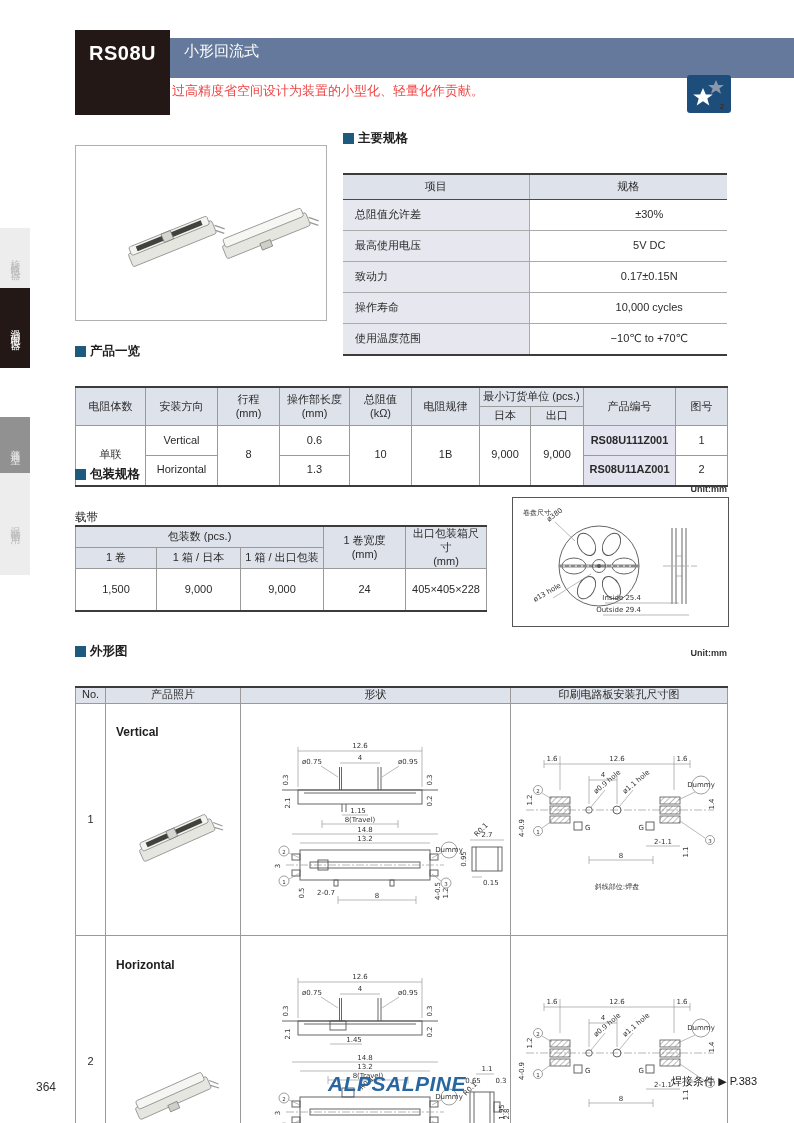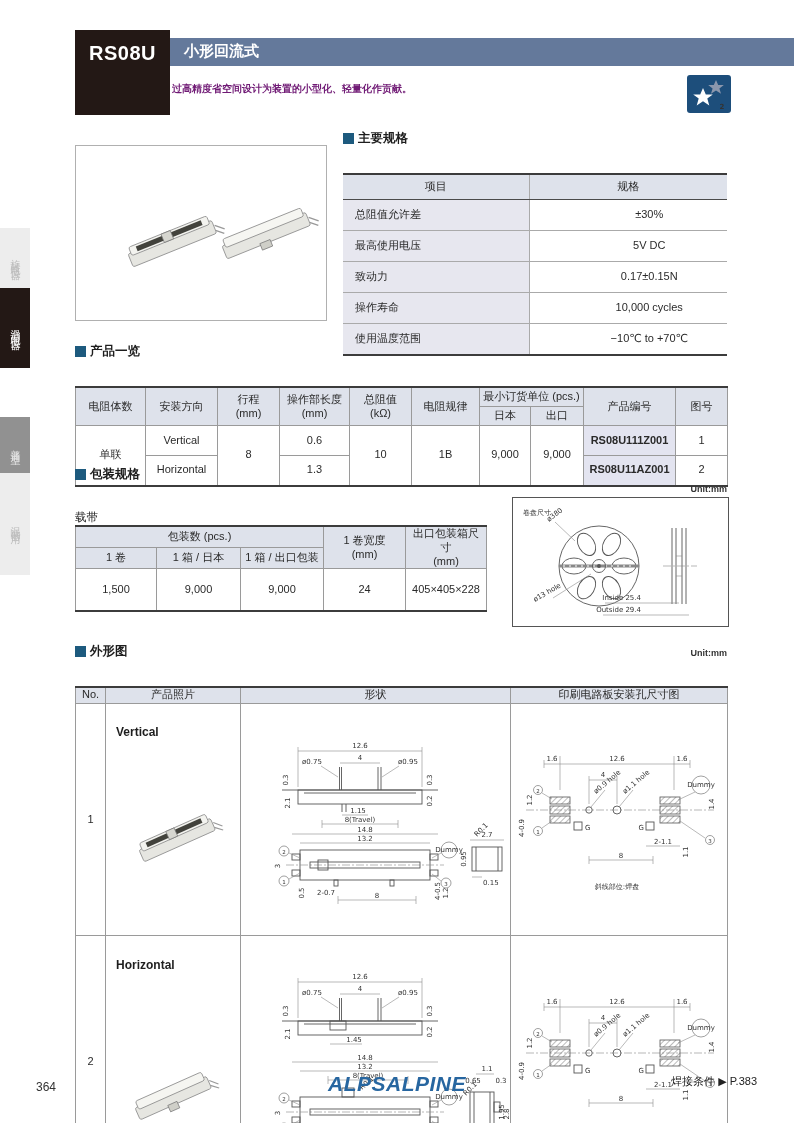--- a/index.html
+++ b/index.html
@@ -10,23 +10,23 @@
   
   .side-tab{position:absolute;left:0;width:30px;display:flex;align-items:center;justify-content:center;
             writing-mode:vertical-rl;text-orientation:upright;letter-spacing:3px;font-size:10px;}
   .tab-inactive{background:#ededed;color:#bcbcbc;}
   .tab-active{background:#231815;color:#fff;}
   .tab-gray{background:#919191;color:#e3e3e3;}
 
   
   .model-box{position:absolute;left:75px;top:30px;width:95px;height:85px;background:#231815;
              color:#fff;font-weight:bold;font-size:20px;text-align:center;padding-top:12px;box-sizing:border-box;letter-spacing:0.5px;}
-  .series-bar{position:absolute;left:170px;top:38px;width:624px;height:28px;background:#64799b;
-              color:#fff;font-weight:bold;font-size:15px;line-height:26px;padding-left:14px;box-sizing:border-box;}
-  .tagline{position:absolute;left:172px;top:82px;font-size:10px;font-weight:bold;color:#701a75;}
+  .series-bar{position:absolute;left:170px;top:38px;width:624px;height:40px;background:#64799b;
+              color:#fff;font-weight:normal;font-size:15px;line-height:26px;padding-left:14px;box-sizing:border-box;}
+  .tagline{position:absolute;left:172px;top:82px;font-size:13px;font-weight:normal;color:#ef4444;}
 
   
   .sec-title{position:absolute;font-size:12.5px;font-weight:bold;color:#1e1e1e;display:flex;align-items:center;}
   .sq{display:inline-block;width:11px;height:11px;background:#1d5a7e;margin-right:4px;}
   .unit-note{position:absolute;font-size:9px;color:#333;text-align:right;font-weight:bold;}
 
   
   table{border-collapse:collapse;table-layout:fixed;font-size:11px;color:#2a2a2a;}
   th,td{text-align:center;vertical-align:middle;padding:0 2px;white-space:pre-line;line-height:1.25;font-weight:normal;}
   .hdr{background:#dee2eb;}

